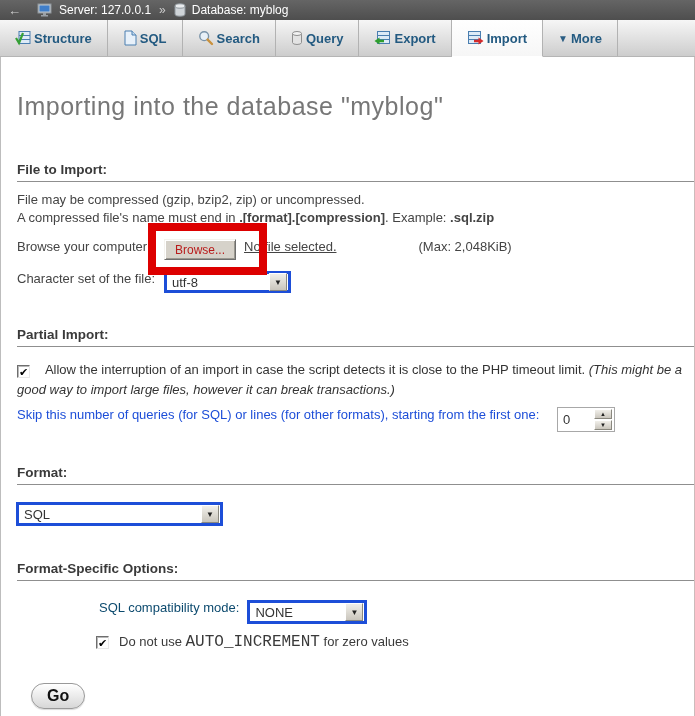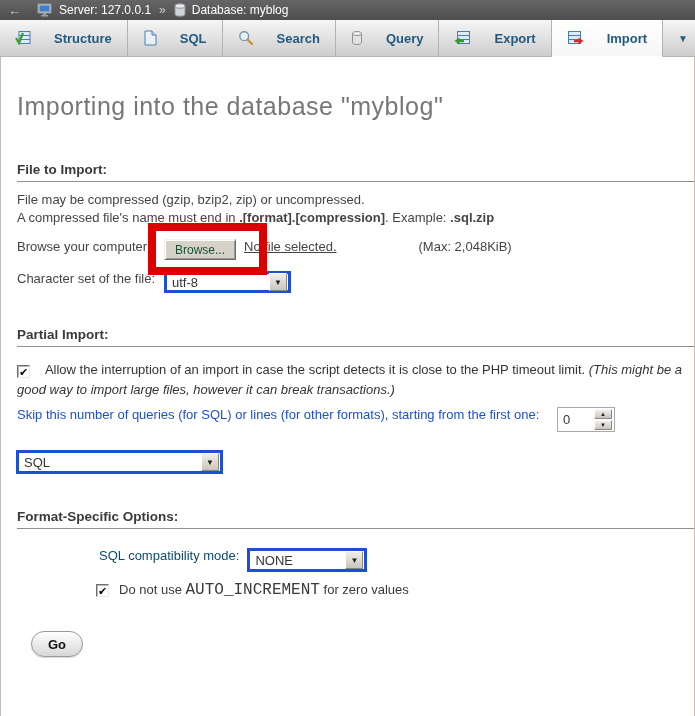--- a/index.html
+++ b/index.html
@@ -16,21 +16,21 @@
   }
   .back-arrow { color:#cfcfcf; font-size:13px; margin:0 10px 0 2px; cursor:pointer; }
   .topbar .crumb-sep { color:#cccccc; margin:0 2px; }
   .topbar svg { display:block; }
   
   .tabbar {
     height:37px; background:linear-gradient(#f6f6f6,#cdcdcd);
     border-bottom:1px solid #b5b5b5; display:flex; align-items:stretch;
   }
   .tab {
-    display:flex; align-items:center; gap:23px; padding:0 15px;
+    display:flex; align-items:center; gap:3px; padding:0 15px;
     border-right:1px solid #b2b2b2; cursor:pointer;
     color:#235a81; font-weight:bold; font-size:13px; white-space:nowrap;
   }
   .tab.active {
     background:linear-gradient(#ffffff,#f6f6f6);
     margin-bottom:-1px; border-bottom:1px solid #ffffff;
   }
   .tab svg { display:block; }
   .more-caret { color:#2a5d83; font-size:10px; }
   
@@ -48,21 +48,21 @@
   .h-format { margin-top:32px; }
   .h-opts   { margin-top:35px; }
   .para { margin-top:9px; line-height:18px; color:#444; }
   .b { font-weight:bold; }
   .row { display:flex; align-items:flex-start; }
   .browse-row { margin-top:12px; height:22px; }
   .field-label { display:inline-block; width:147px; color:#444; }
   
   .browse-btn {
     width:72px; height:21px; font-family:"Liberation Sans",sans-serif; font-size:12px;
-    background:#d6d2ca; color:#14532d; cursor:pointer;
+    background:#d6d2ca; color:#b91c1c; cursor:pointer;
     border:1px solid #6e6e6e; border-top-color:#f4f2ee; border-left-color:#f4f2ee;
     box-shadow:inset 1px 1px 0 #fff, inset -1px -1px 0 #9a9890;
   }
   .no-file { margin-left:8px; color:#444;text-decoration:underline; }
   .max-size { margin-left:82px; color:#444; }
   .charset-row { margin-top:10px; height:24px; }
   
   .select {
     display:inline-flex; align-items:center; justify-content:space-between;
     background:#fff; border:3px solid #1d4ed8; height:22px; cursor:pointer;
@@ -107,21 +107,21 @@
     border:1px solid #8a887f; border-top-color:#fff; border-left-color:#fff; cursor:pointer;
   }
   .compat-row { margin-top:19px; margin-left:82px; height:24px; }
   .compat-label { color:#0c4a6e; }
   .autoinc-row { margin-top:10px; margin-left:79px; height:16px; align-items:center; }
   .autoinc-row .checkbox { margin-right:10px; }
   .mono { font-family:"Liberation Mono", monospace; font-size:16px; }
   
   .go-btn {
     margin-top:33px; margin-left:14px; min-width:52px; height:26px; padding:0 15px;
-    font-family:"Liberation Sans",sans-serif; font-size:13px; font-weight:bold; color:#111;
+    font-family:"Liberation Sans",sans-serif; font-size:16px; font-weight:bold; color:#111;
     background:linear-gradient(#ffffff,#d7d7d7);
     border:1px solid #999; border-radius:13px; cursor:pointer;
     box-shadow:0 1px 1px rgba(0,0,0,0.15);
   }
   
   .red-box {
     position:absolute; left:148px; top:223px; width:119px; height:52px;
     border:8px solid #dd0000; z-index:50; pointer-events:none;
   }
 </style>
@@ -238,20 +238,21 @@
     <span class="spinner">
       <input value="0" style="">
       <span class="spin-btns">
         <span class="spin-btn">▲</span>
         <span class="spin-btn">▼</span>
       </span>
     </span>
   </div>
 
   
+  <div class="section-heading h-format">Format:</div>
   <span class="select format-select">
     <span class="sel-text">SQL</span>
     <span class="sel-btn">▼</span>
   </span>
 
   
   <div class="section-heading h-opts">Format-Specific Options:</div>
 
   <div class="row compat-row">
     <span class="compat-label">SQL compatibility mode:</span>

